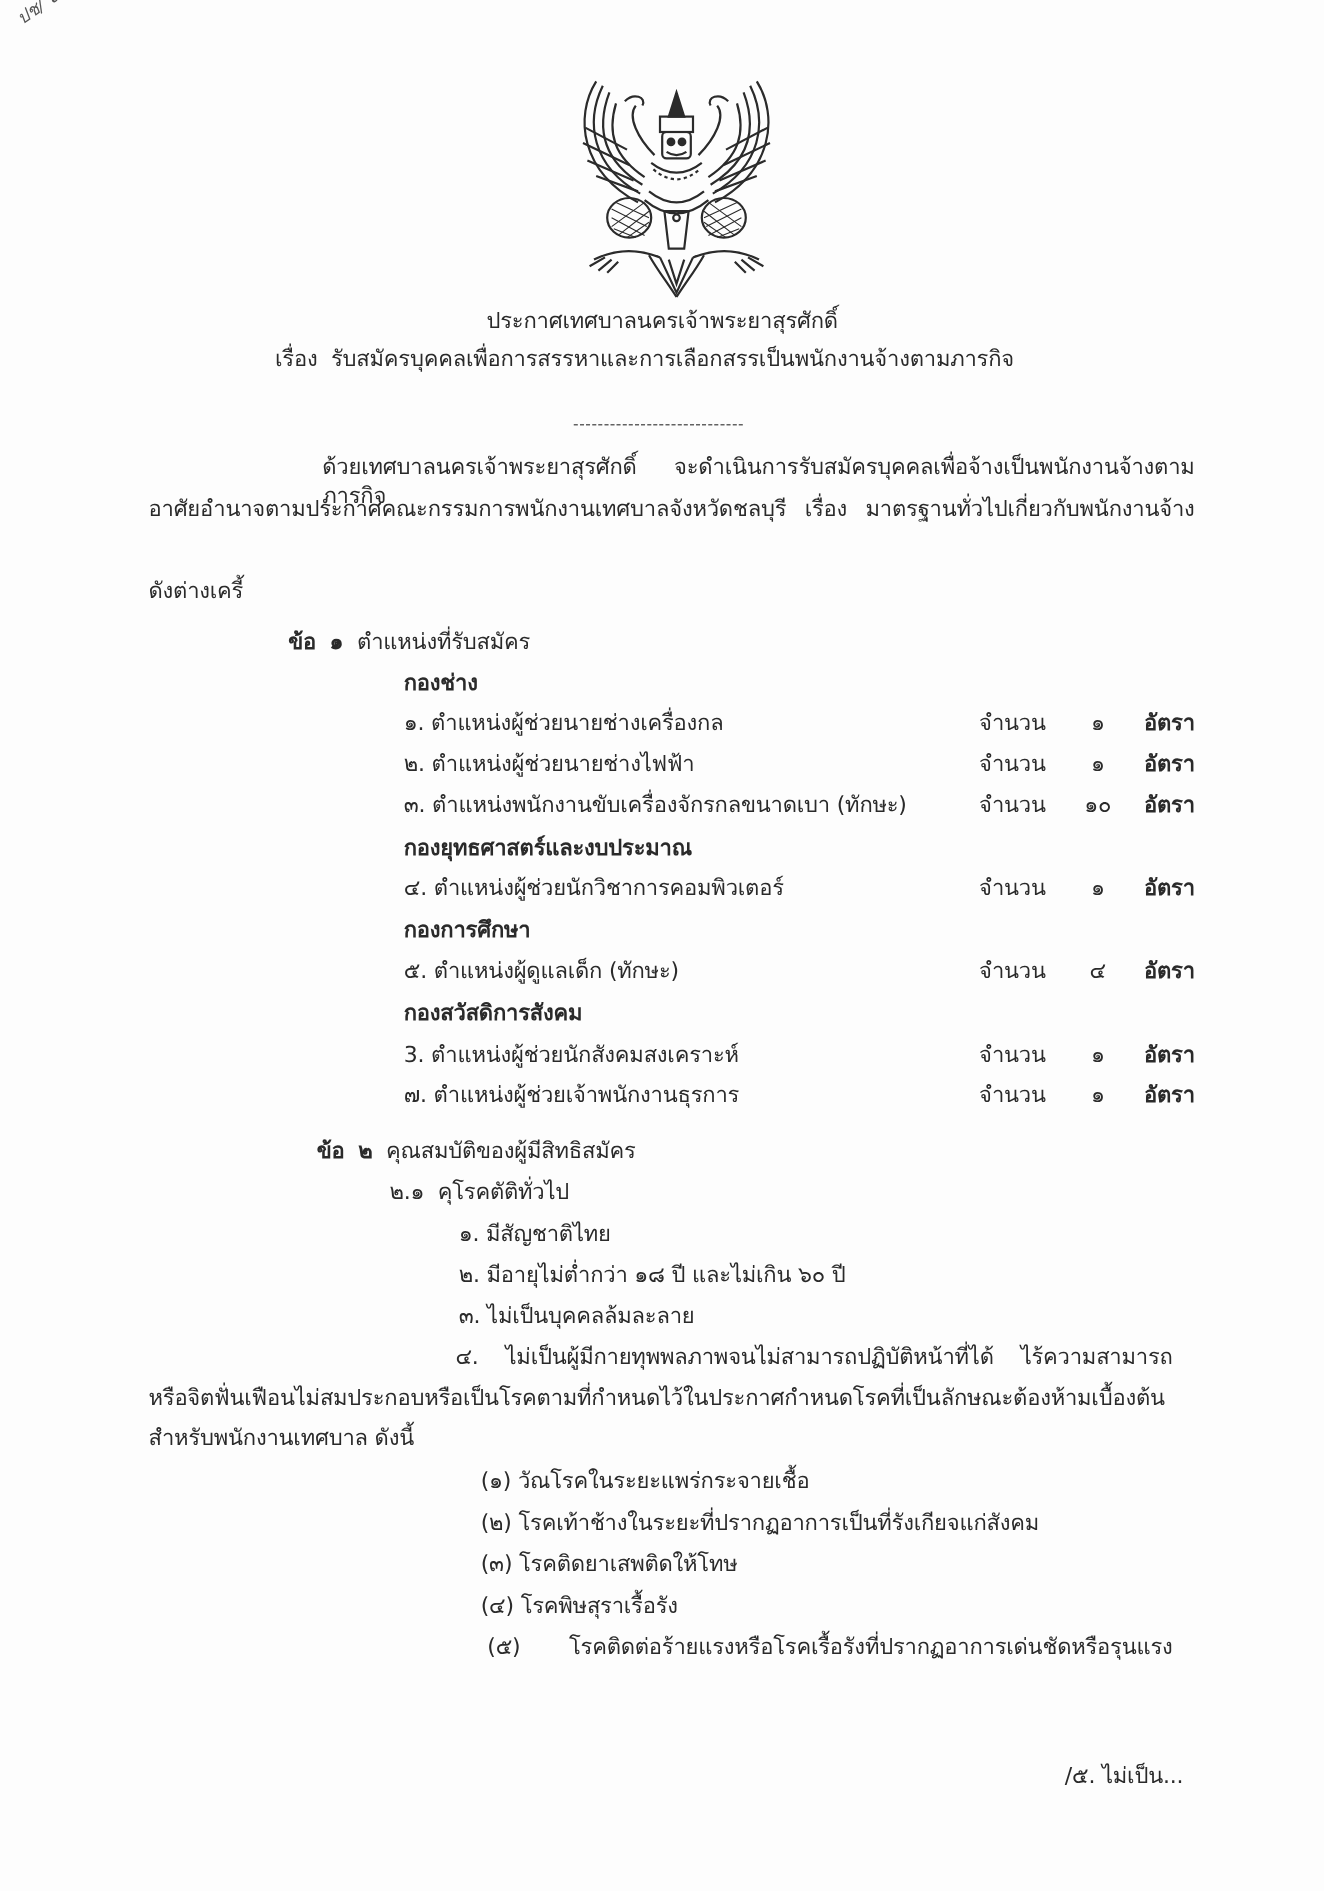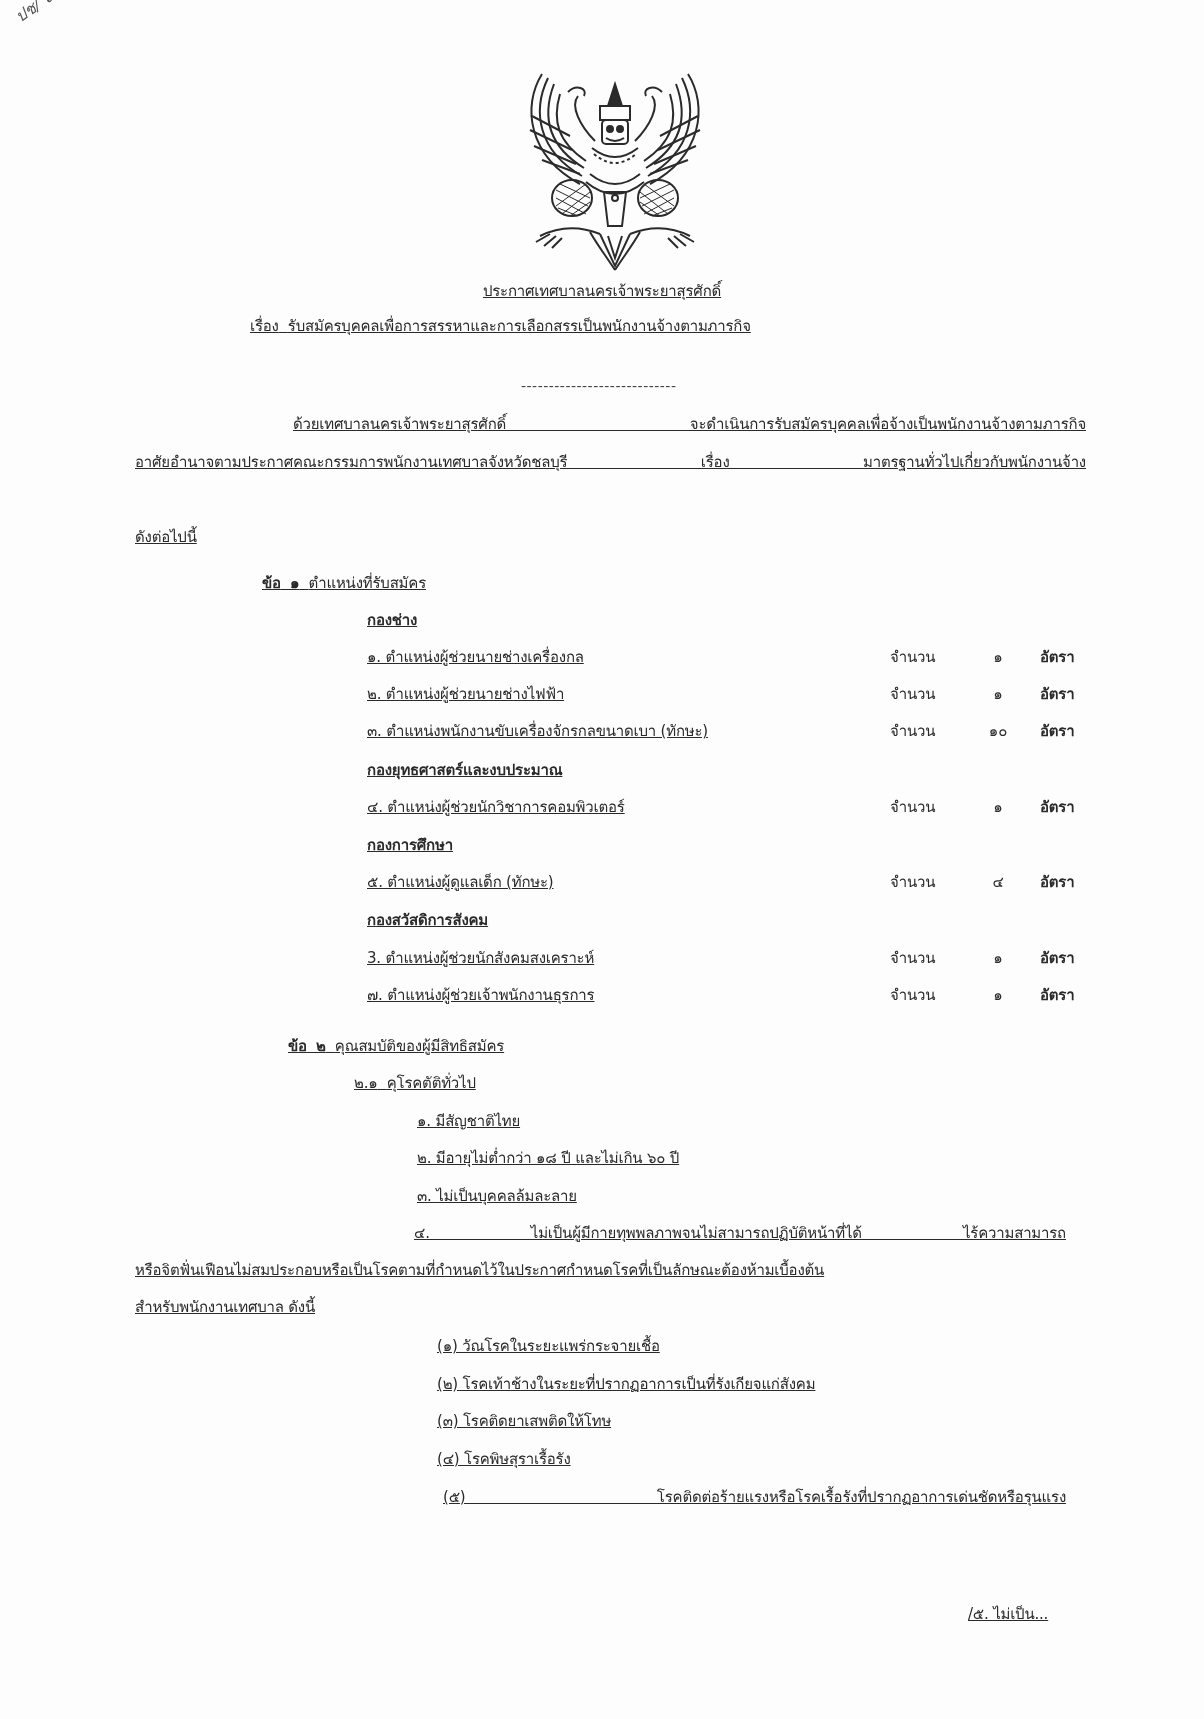--- a/index.html
+++ b/index.html
@@ -3,21 +3,21 @@
   <meta charset="utf-8">
   <style>
     html, body { margin: 0; padding: 0; background: #ffffff; }
     body {
       width: 1204px; height: 1719px; position: relative; overflow: hidden;
       font-family: "DejaVu Sans", "Liberation Sans", sans-serif;
       color: #2a2a2a;
     }
     .page { position: absolute; inset: 0; background: #fdfdfd; }
     .abs { position: absolute; white-space: nowrap; }
-    .t { font-size: 15px; line-height: 26px; letter-spacing: -0.2px; text-decoration: underline; }
+    .t { font-size: 20px; line-height: 26px; letter-spacing: -0.2px; }
     .b { font-weight: bold; }
     .handwriting {
       position: absolute; left: 10px; top: 8px; font-size: 16px; color: #555;
       transform: rotate(-35deg); transform-origin: left top;
       font-family: "DejaVu Serif", serif; font-style: italic;
     }
     .emblem { position: absolute; left: 520px; top: 66px; width: 190px; height: 206px; }
     .title { left: 0; width: 1204px; text-align: center; }
     .divider { left: 521px; top: 378px; font-size: 14px; letter-spacing: 0.5px; color: #444; }
     .qty { position: absolute; }
@@ -93,21 +93,21 @@
     <span>เรื่อง</span>&nbsp;&nbsp;<span>รับสมัครบุคคลเพื่อการสรรหาและการเลือกสรรเป็นพนักงานจ้างตามภารกิจ</span>
   </div>
   <div class="abs divider">----------------------------</div>
 
   <div class="abs t" style="left:293px; top:411px; width:793px;">
     <div class="justify">ด้วยเทศบาลนครเจ้าพระยาสุรศักดิ์ จะดำเนินการรับสมัครบุคคลเพื่อจ้างเป็นพนักงานจ้างตามภารกิจ</div>
   </div>
   <div class="abs t" style="left:135px; top:449px; width:951px;">
     <div class="justify">อาศัยอำนาจตามประกาศคณะกรรมการพนักงานเทศบาลจังหวัดชลบุรี เรื่อง มาตรฐานทั่วไปเกี่ยวกับพนักงานจ้าง</div>
   </div>
-  <div class="abs t" style="left:135px; top:524px;">ดังต่อไปนี้</div>
+  <div class="abs t" style="left:135px; top:524px;">ดังต่างเครี้</div>
 
   <div class="abs t" style="left:262px; top:570px;">
     <span class="b">ข้อ</span>&nbsp;&nbsp;<span class="b">๑</span>&nbsp;&nbsp;<span>ตำแหน่งที่รับสมัคร</span>
   </div>
 
   <div class="abs t b" style="left:367px; top:607px;">กองช่าง</div>
 
   <div class="abs t" style="left:367px; top:644px;">๑. ตำแหน่งผู้ช่วยนายช่างเครื่องกล</div>
   <div class="qty t" style="left:890px; top:644px;">
     <span class="lbl">จำนวน</span>

